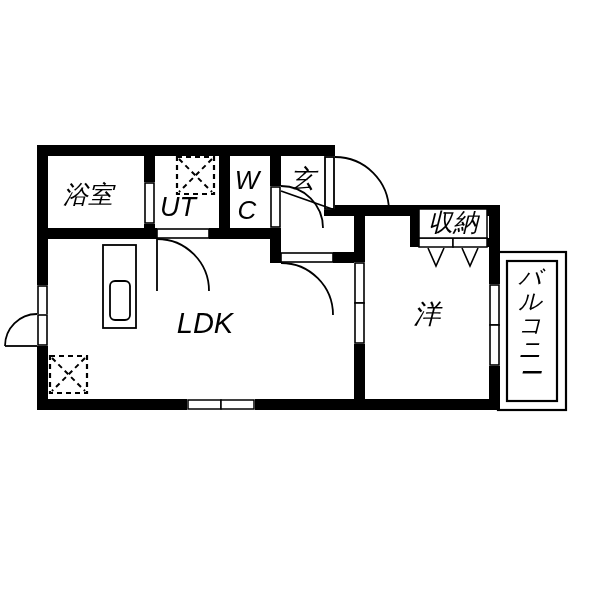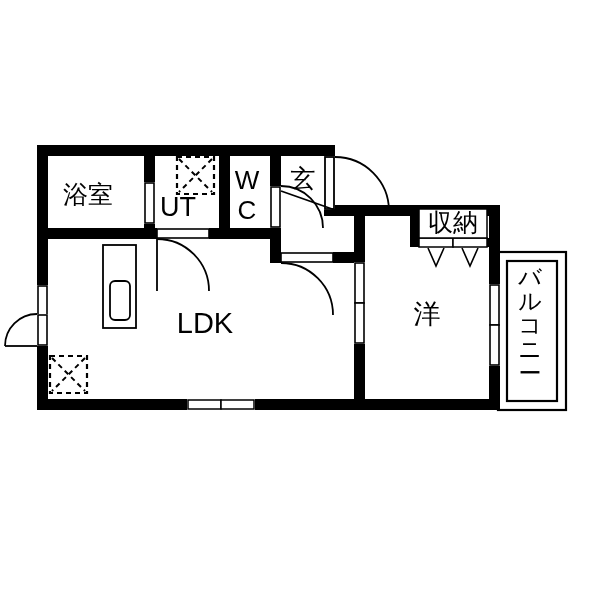--- a/index.html
+++ b/index.html
@@ -12,20 +12,21 @@
     width: 600px;
     height: 600px;
     overflow: hidden;
     font-family: "Liberation Sans", sans-serif;
   }
   #floorplan-root {
     position: relative;
     width: 600px;
     height: 504px;
     background: #7dd3fc;
+    font-style: italic;
   }
   #floorplan-svg {
     display: block;
     width: 600px;
     height: 600px;
   }
   .room-label {
     font-family: "DejaVu Sans", sans-serif;
     fill: #000000;
     text-anchor: middle;

